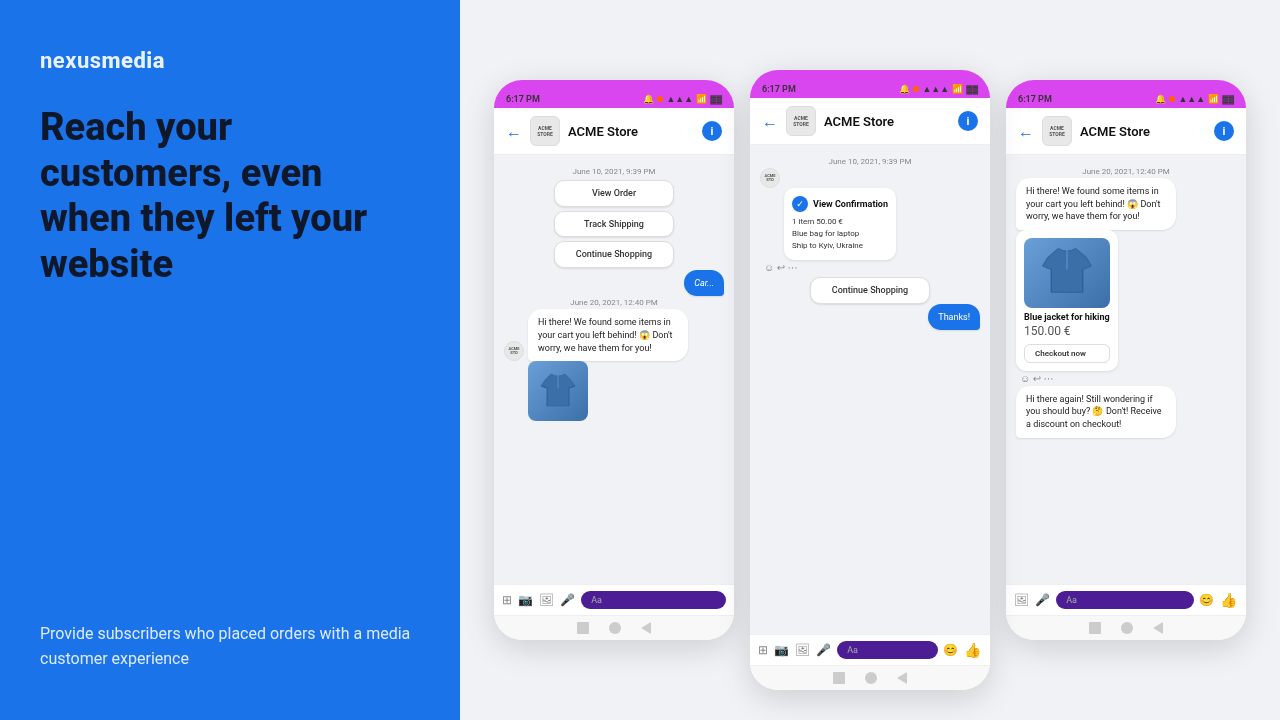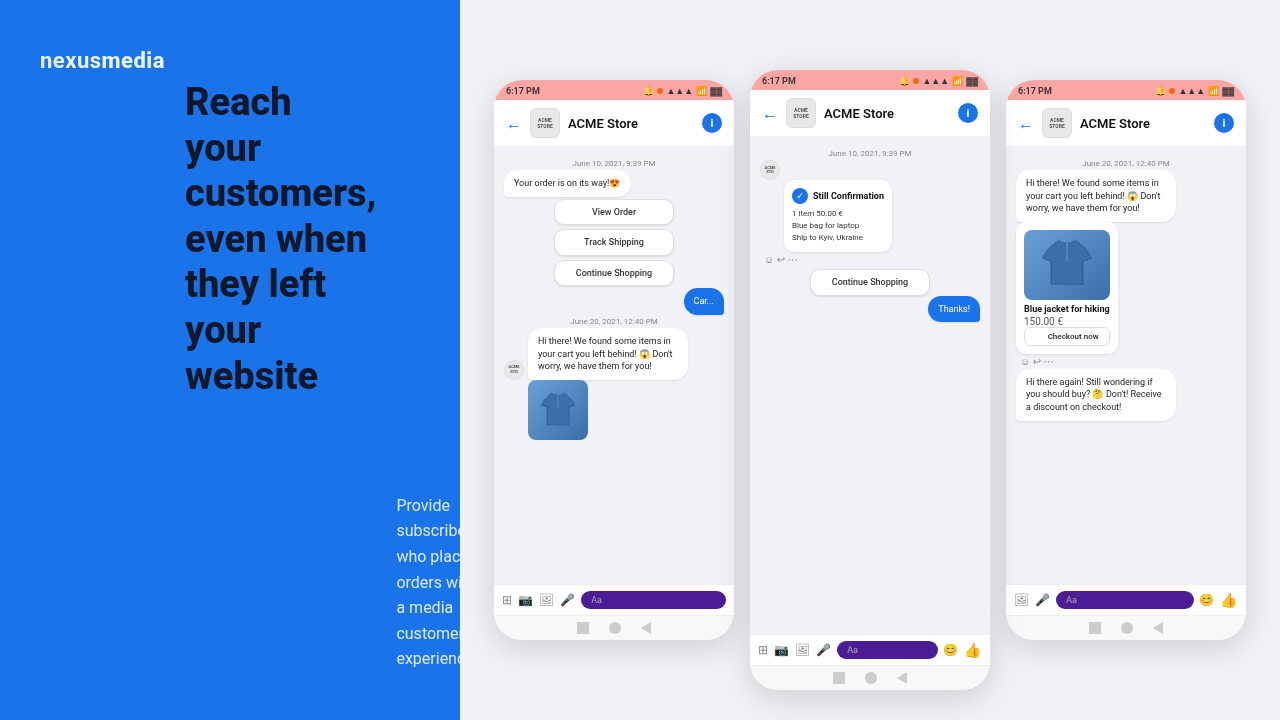--- a/index.html
+++ b/index.html
@@ -69,24 +69,24 @@
     }
     .phone-1 { width: 240px; height: 560px; }
     .phone-2 { width: 240px; height: 620px; position: relative; top: 20px; z-index: 2; }
     .phone-3 { width: 240px; height: 560px; }
 
     
     .status-bar {
       display: flex;
       justify-content: space-between;
       align-items: center;
-      padding: 6px 12px 4px;
+      padding: 14px 12px 4px;
       font-size: 9px;
       color: #333;
-      background: #fca5a5;
+      background: #d946ef;
     }
     .status-time { font-weight: 600; font-size: 9px; }
     .status-icons { display: flex; gap: 3px; align-items: center; }
     .status-dot { width: 6px; height: 6px; border-radius: 50%; background: #f60; }
     .status-bat { font-size: 8px; }
 
     
     .chat-header {
       display: flex;
       align-items: center;
@@ -300,39 +300,38 @@
     }
 
     .product-bubble {
       background: #fff;
       border-radius: 10px;
       padding: 8px;
       max-width: 160px;
       box-shadow: 0 1px 3px rgba(0,0,0,0.1);
     }
     .product-title { font-size: 9px; font-weight: 700; color: #111; margin: 4px 0 2px; }
-    .product-price { font-size: 10px; color: #555; }
+    .product-price { font-size: 12px; color: #555; margin-bottom: 6px; }
     .checkout-btn {
       background: #fff;
       border: 1px solid #ddd;
       border-radius: 6px;
       padding: 4px 10px;
       font-size: 8px;
       font-weight: 600;
       color: #333;
-      text-align: right;
+      text-align: left;
       cursor: pointer;
       width: 100%;
     }
 
     .left-panel-content {
       display: flex;
-      flex-direction: row;
+      flex-direction: column;
       height: 100%;
-      gap: 20px;
     }
   </style>
 </head>
 <body>
 
 <div class="left-panel">
   <div class="left-panel-content">
     <div class="brand-name">
       <span>nexus</span><span style="font-weight:800">media</span>
     </div>
@@ -357,30 +356,27 @@
     <div class="chat-header">
       <span class="back-arrow">←</span>
       <div class="avatar-circle">
         <div style="font-size:5px;text-align:center;line-height:1.2;font-weight:700;">ACME<br>STORE</div>
       </div>
       <span class="chat-name">ACME Store</span>
       <div class="info-icon">i</div>
     </div>
     <div class="chat-body">
       <div class="timestamp">June 10, 2021, 9:39 PM</div>
-      <div class="bubble-row left">
-        <div class="bubble left-bubble">Your order is on its way!😍</div>
-      </div>
       <div style="display:flex;flex-direction:column;align-items:center;gap:4px;margin:2px 0;">
         <div class="bubble action-bubble">View Order</div>
         <div class="bubble action-bubble">Track Shipping</div>
         <div class="bubble action-bubble">Continue Shopping</div>
       </div>
       <div class="bubble-row right">
-        <div class="bubble right-bubble" style="font-size:9px;">Car...</div>
+        <div class="bubble right-bubble" style="font-size:9px;font-style:italic;">Car...</div>
       </div>
       <div class="timestamp">June 20, 2021, 12:40 PM</div>
       <div class="bubble-row left">
         <div class="bubble-avatar">
           <div style="font-size:4px;font-weight:700;text-align:center;line-height:1.1;">ACME<br>STO</div>
         </div>
         <div class="bubble left-bubble">Hi there! We found some items in your cart you left behind! 😱 Don't worry, we have them for you!</div>
       </div>
 
       <div class="bubble-row left">
@@ -437,21 +433,21 @@
           <div style="font-size:4px;font-weight:700;text-align:center;line-height:1.1;">ACME<br>STO</div>
         </div>
       </div>
 
       <div class="bubble-row left">
         <div style="width:20px;flex-shrink:0;"></div>
         <div class="order-card">
           <div class="order-card-header">
             <div class="check-circle">✓</div>
             <div>
-              <div class="order-card-title">Still Confirmation</div>
+              <div class="order-card-title">View Confirmation</div>
             </div>
           </div>
           <div class="order-card-details">
             <div>1 item 50.00 €</div>
             <div>Blue bag for laptop</div>
             <div>Ship to Kyiv, Ukraine</div>
           </div>
         </div>
       </div>
       <div class="reaction-row">

